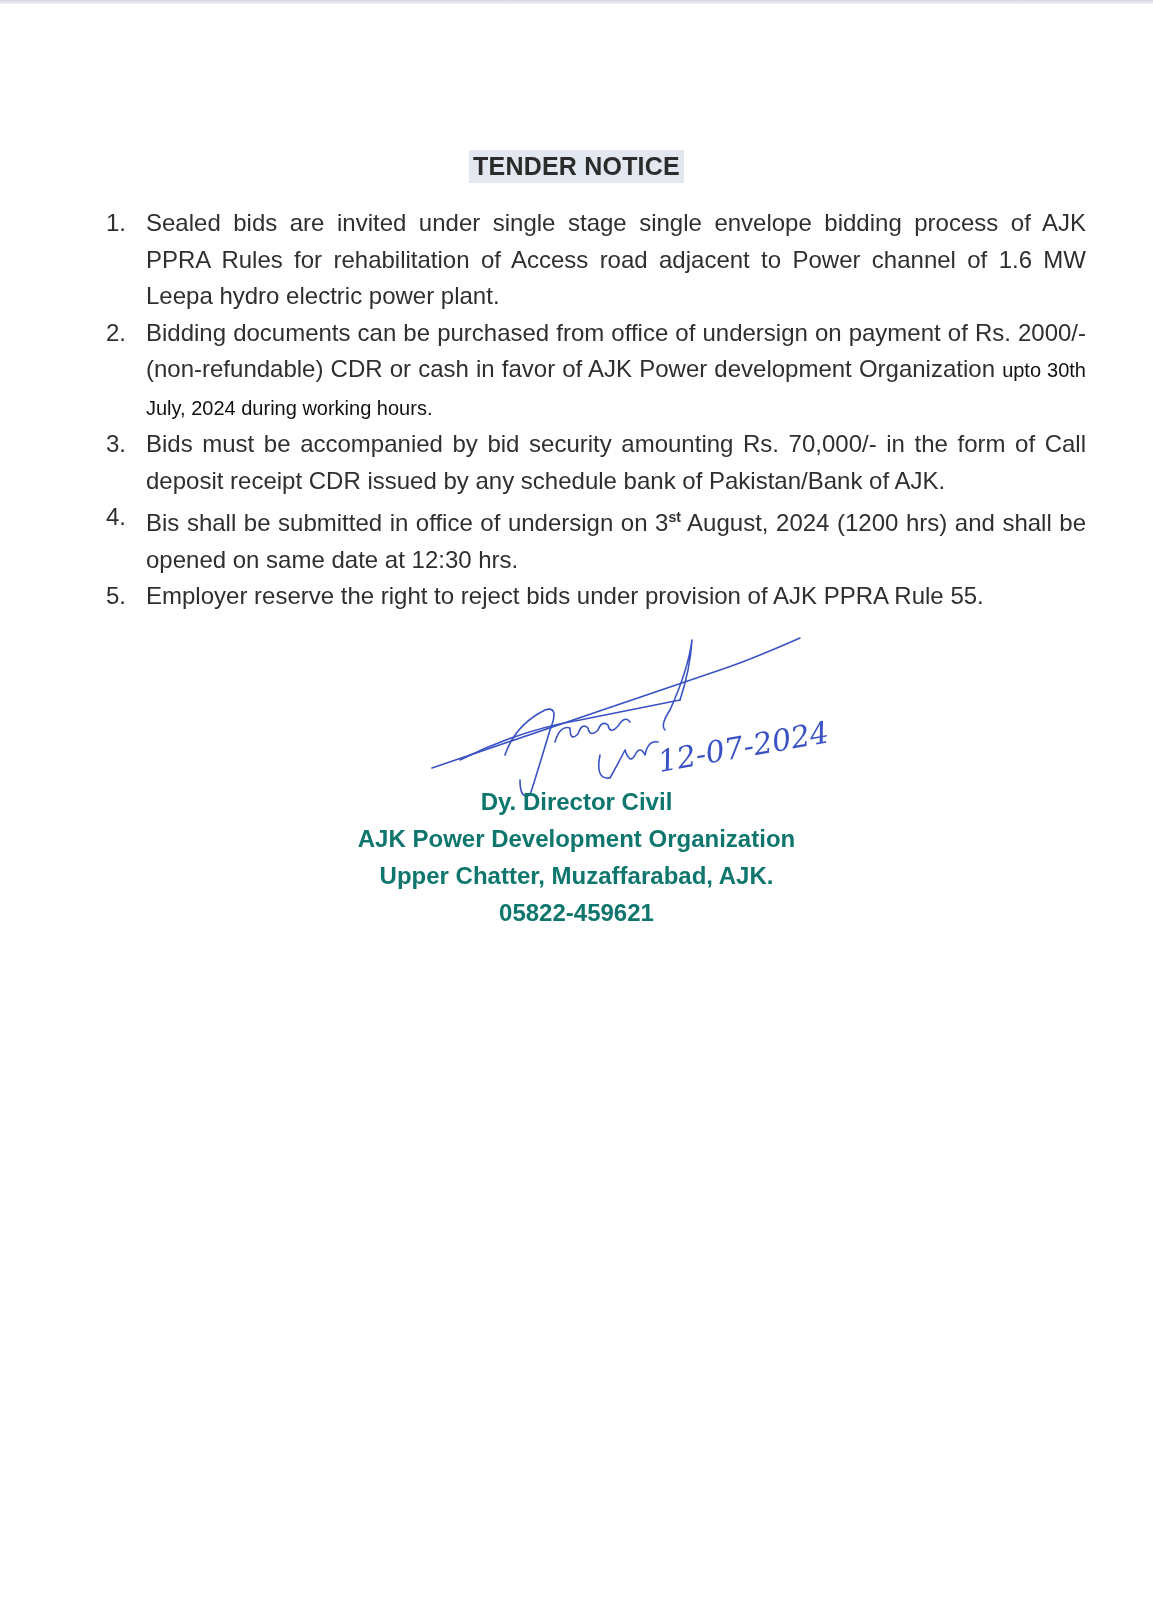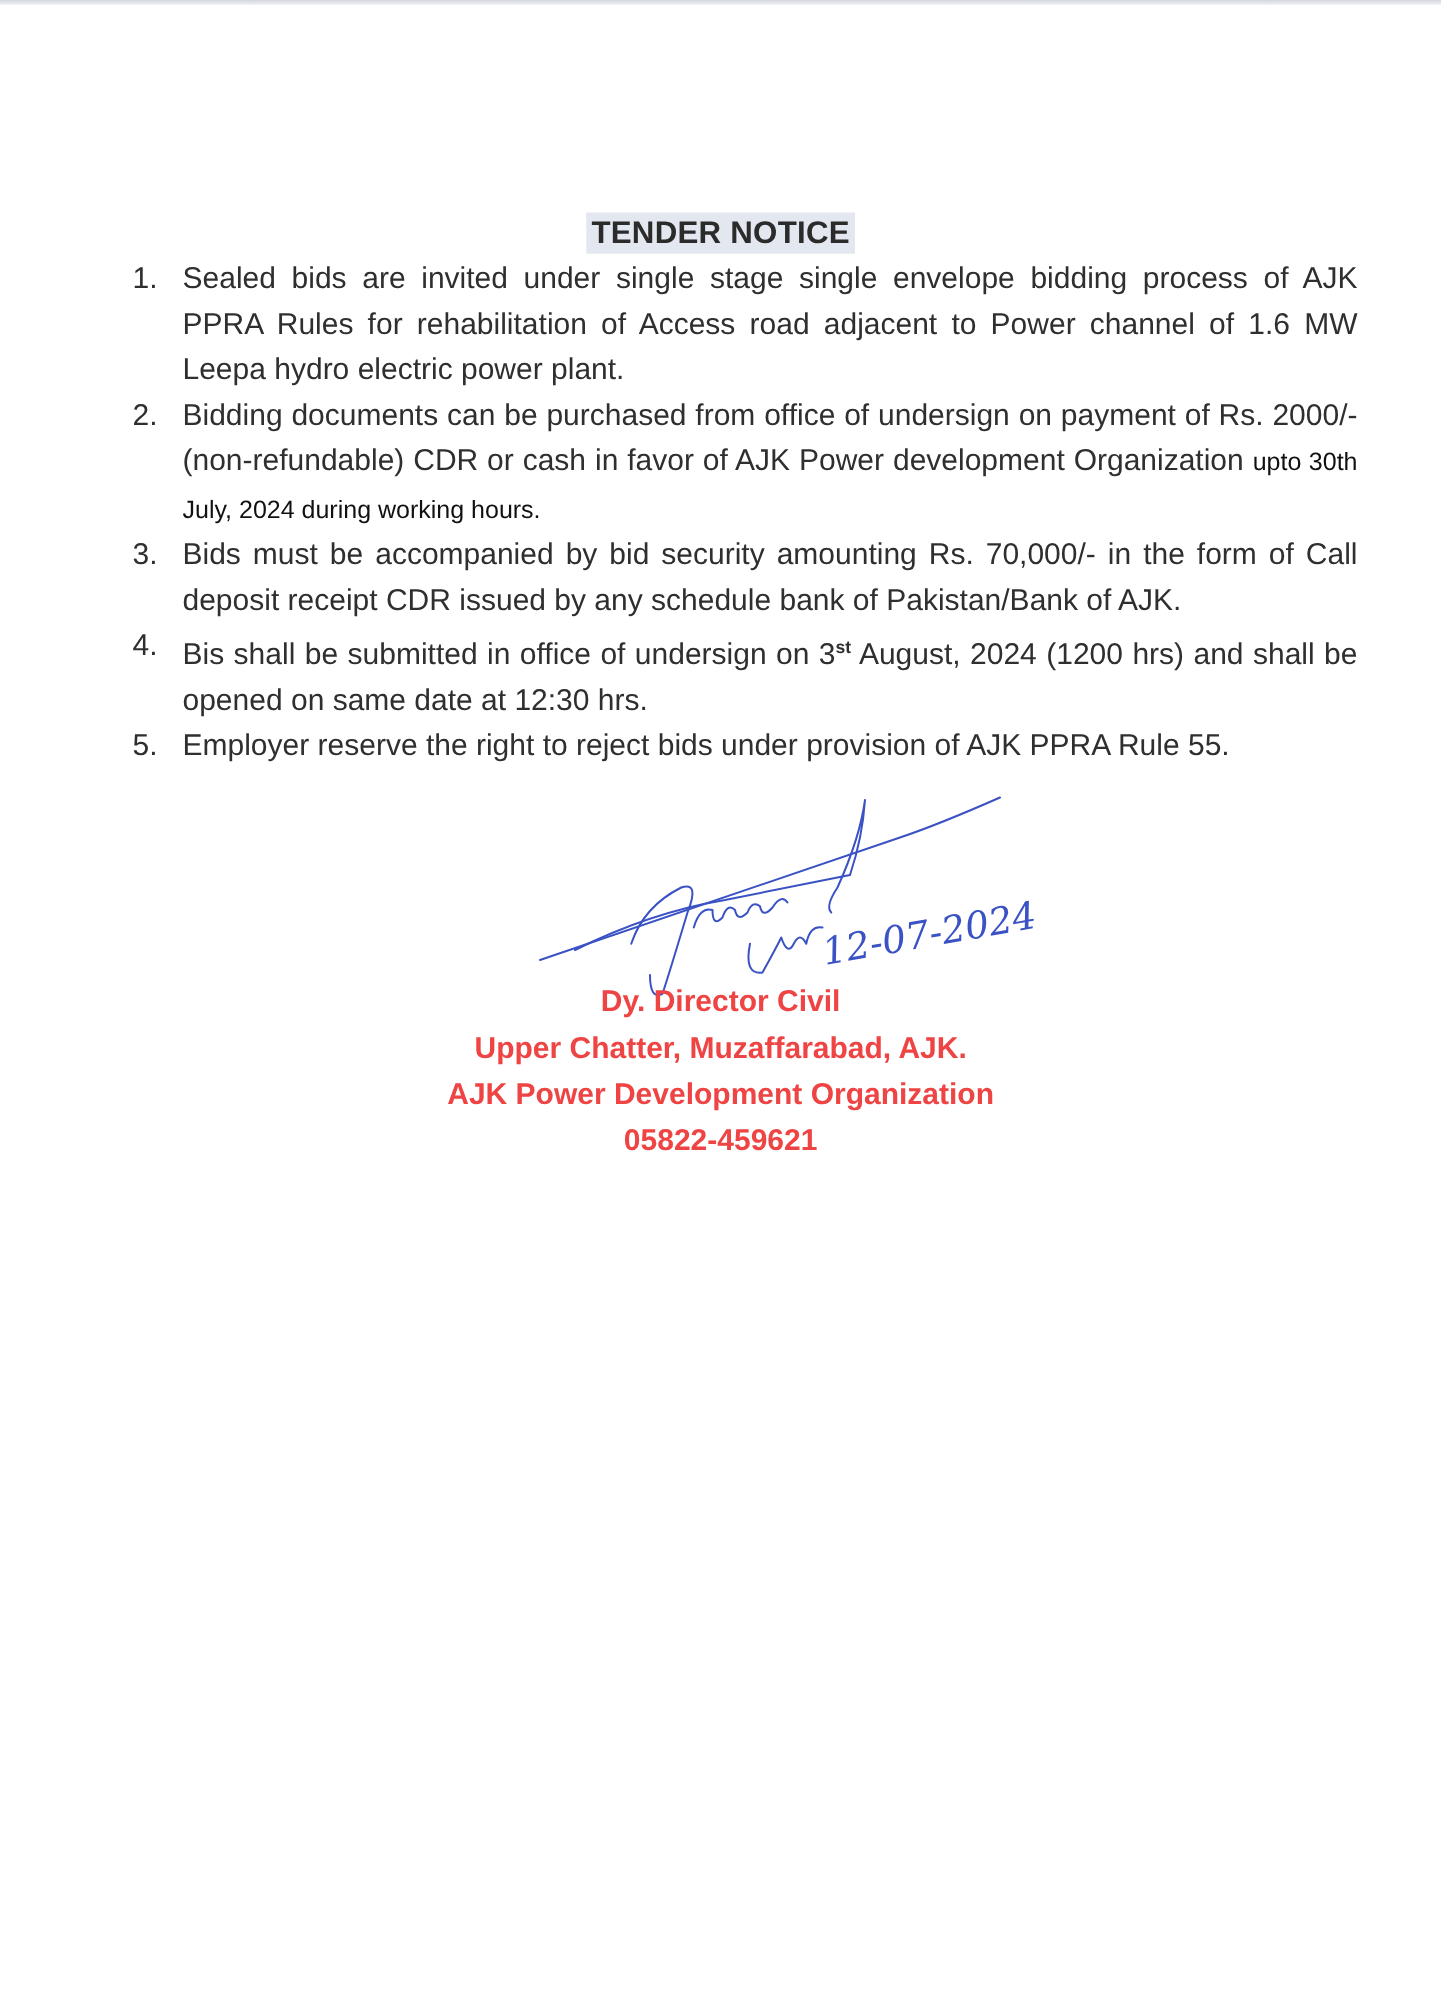--- a/index.html
+++ b/index.html
@@ -30,21 +30,20 @@
       text-align: center;
     }
     .title span {
       display: inline-block;
       background: #e3e7f0;
       padding: 2px 4px;
       font-size: 25px;
       font-weight: bold;
       color: #2b2b2b;
       letter-spacing: 0.2px;
-      margin-top: 20px;
     }
     .list {
       position: absolute;
       top: 205px;
       left: 106px;
       width: 980px;
       margin: 0;
       padding: 0;
       list-style: none;
     }
@@ -75,21 +74,21 @@
     }
     .sig-block {
       position: absolute;
       top: 783px;
       left: 0;
       width: 1153px;
       text-align: center;
       font-weight: bold;
       font-size: 24px;
       line-height: 37px;
-      color: #ef4444;
+      color: #0f766e;
     }
   </style>
 </head>
 <body>
 
 <div class="scan-edge"></div>
 
 <div class="title">
   <span>TENDER NOTICE</span>
 </div>
@@ -131,16 +130,16 @@
     <path d="M260 70 Q270 40 272 10 Q268 40 250 80 Q240 95 245 100"></path>
 
     <path d="M180 125 Q175 150 190 148 Q200 130 205 120 Q210 135 215 125 Q220 115 225 125 Q228 110 238 112"></path>
 
     <text x="240" y="142" font-family="DejaVu Serif, serif" font-style="italic" font-size="30" fill="#3a52c4" stroke="none" transform="rotate(-10 240 142)">12-07-2024</text>
   </g>
 </svg>
 
 <div class="sig-block">
   <div>Dy. Director Civil</div>
+  <div>AJK Power Development Organization</div>
   <div>Upper Chatter, Muzaffarabad, AJK.</div>
-  <div>AJK Power Development Organization</div>
   <div>05822-459621</div>
 </div>
 
 </body></html>

